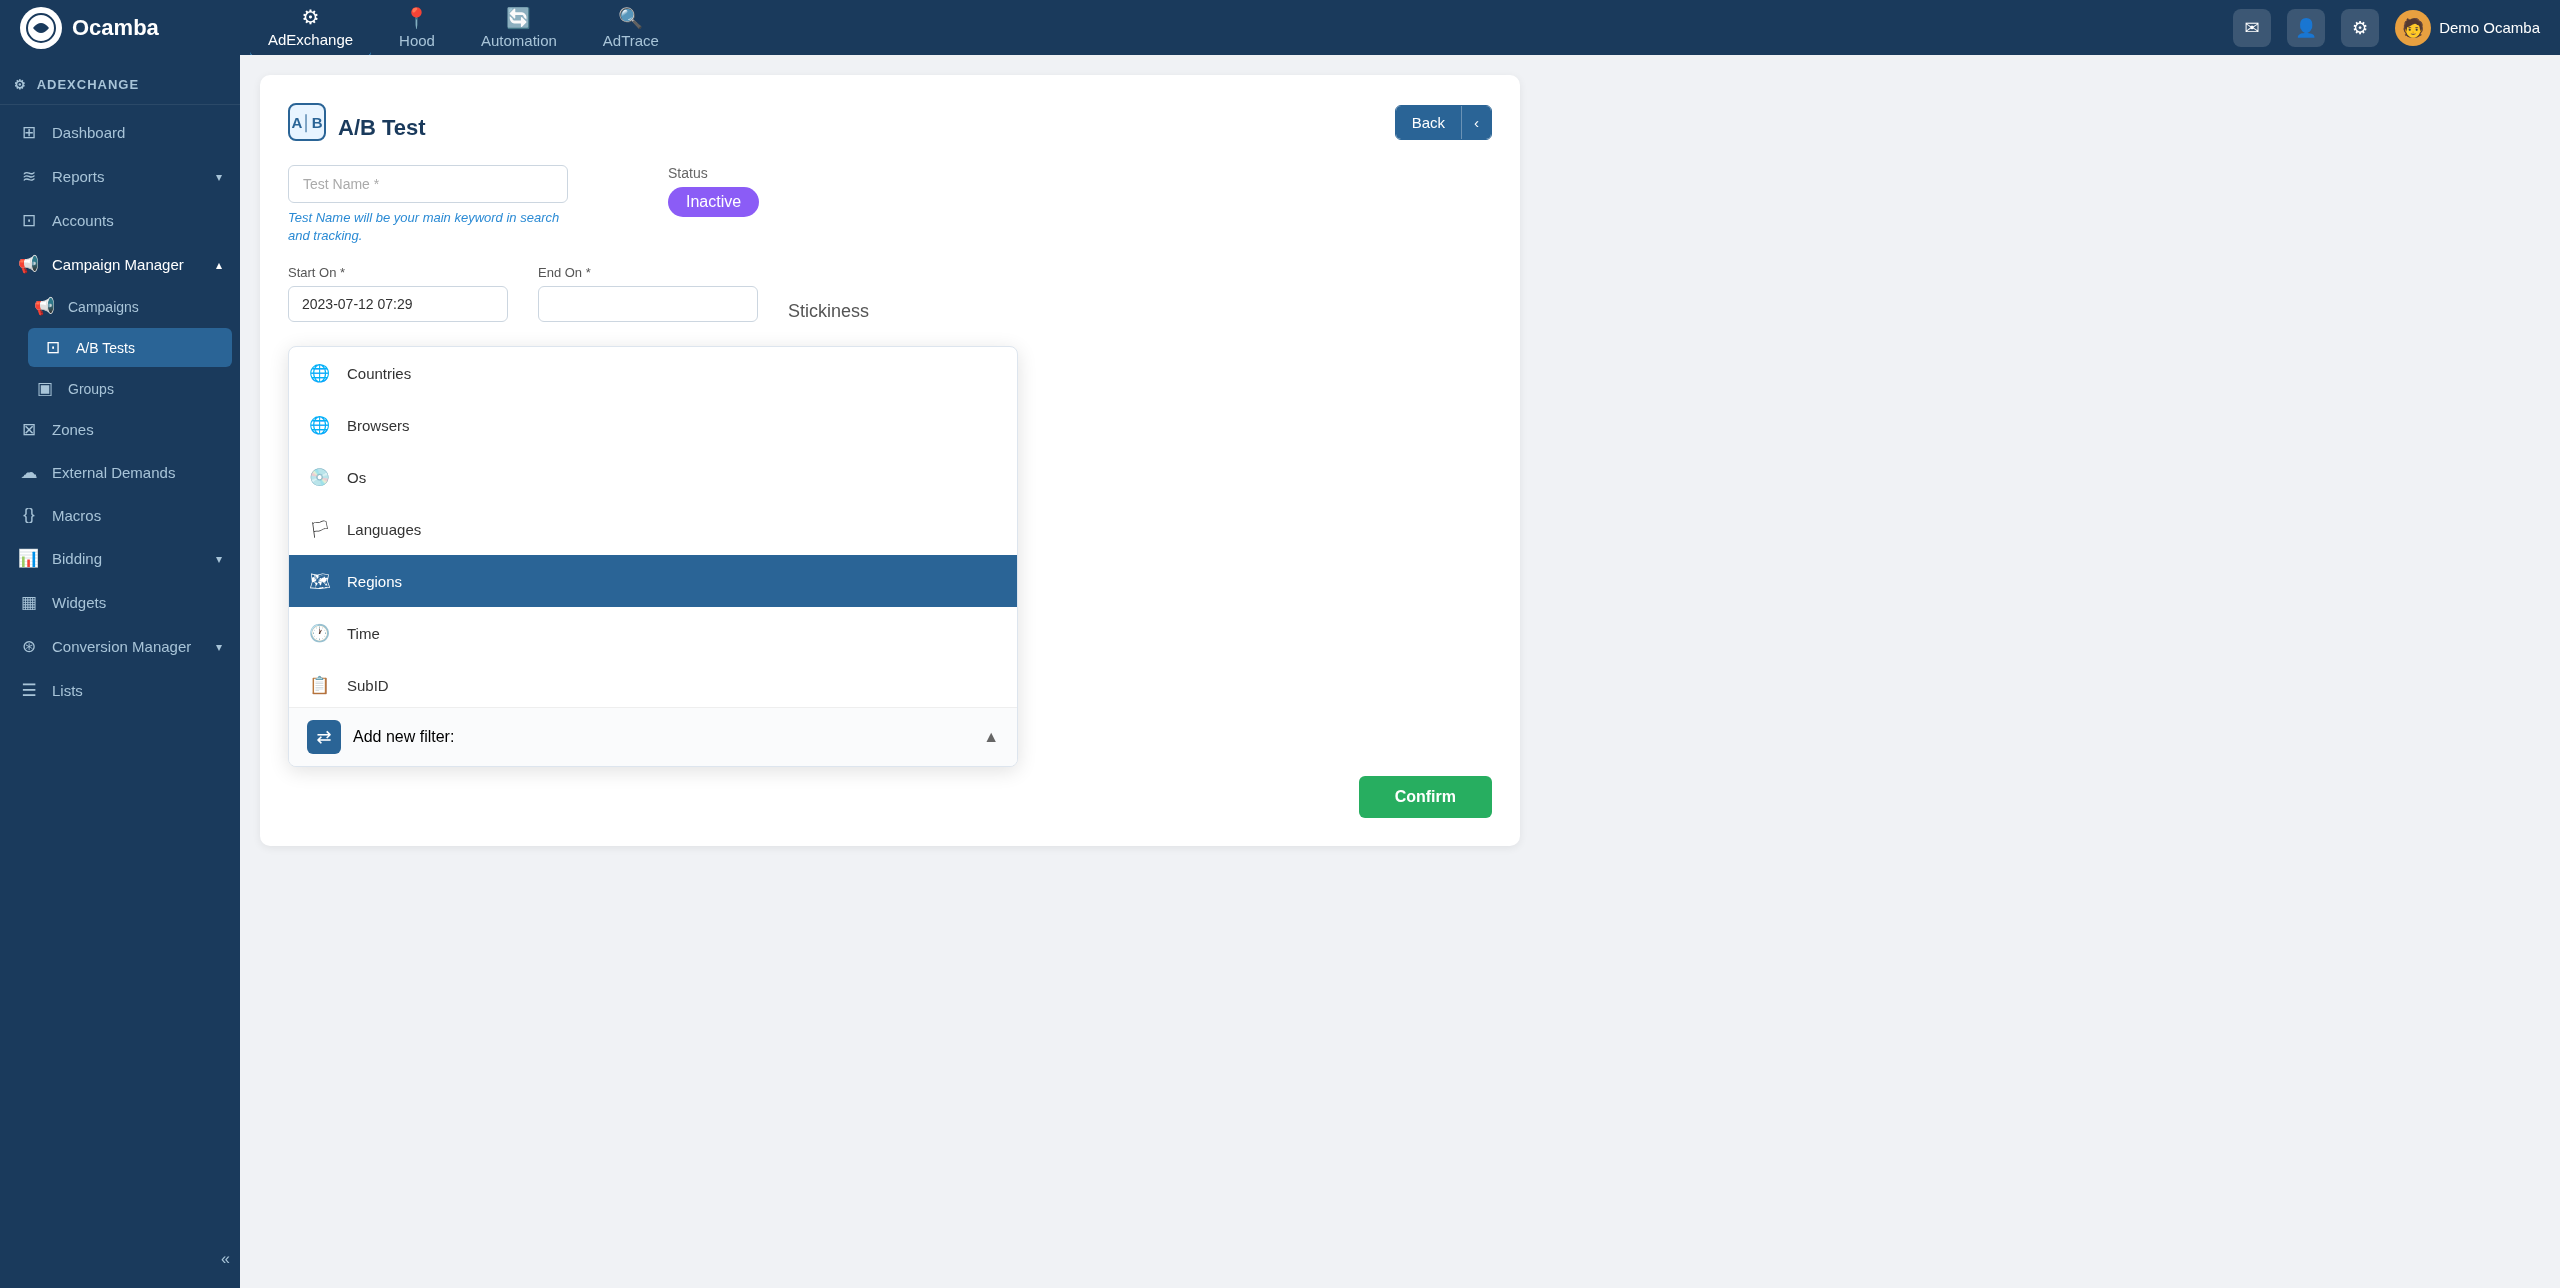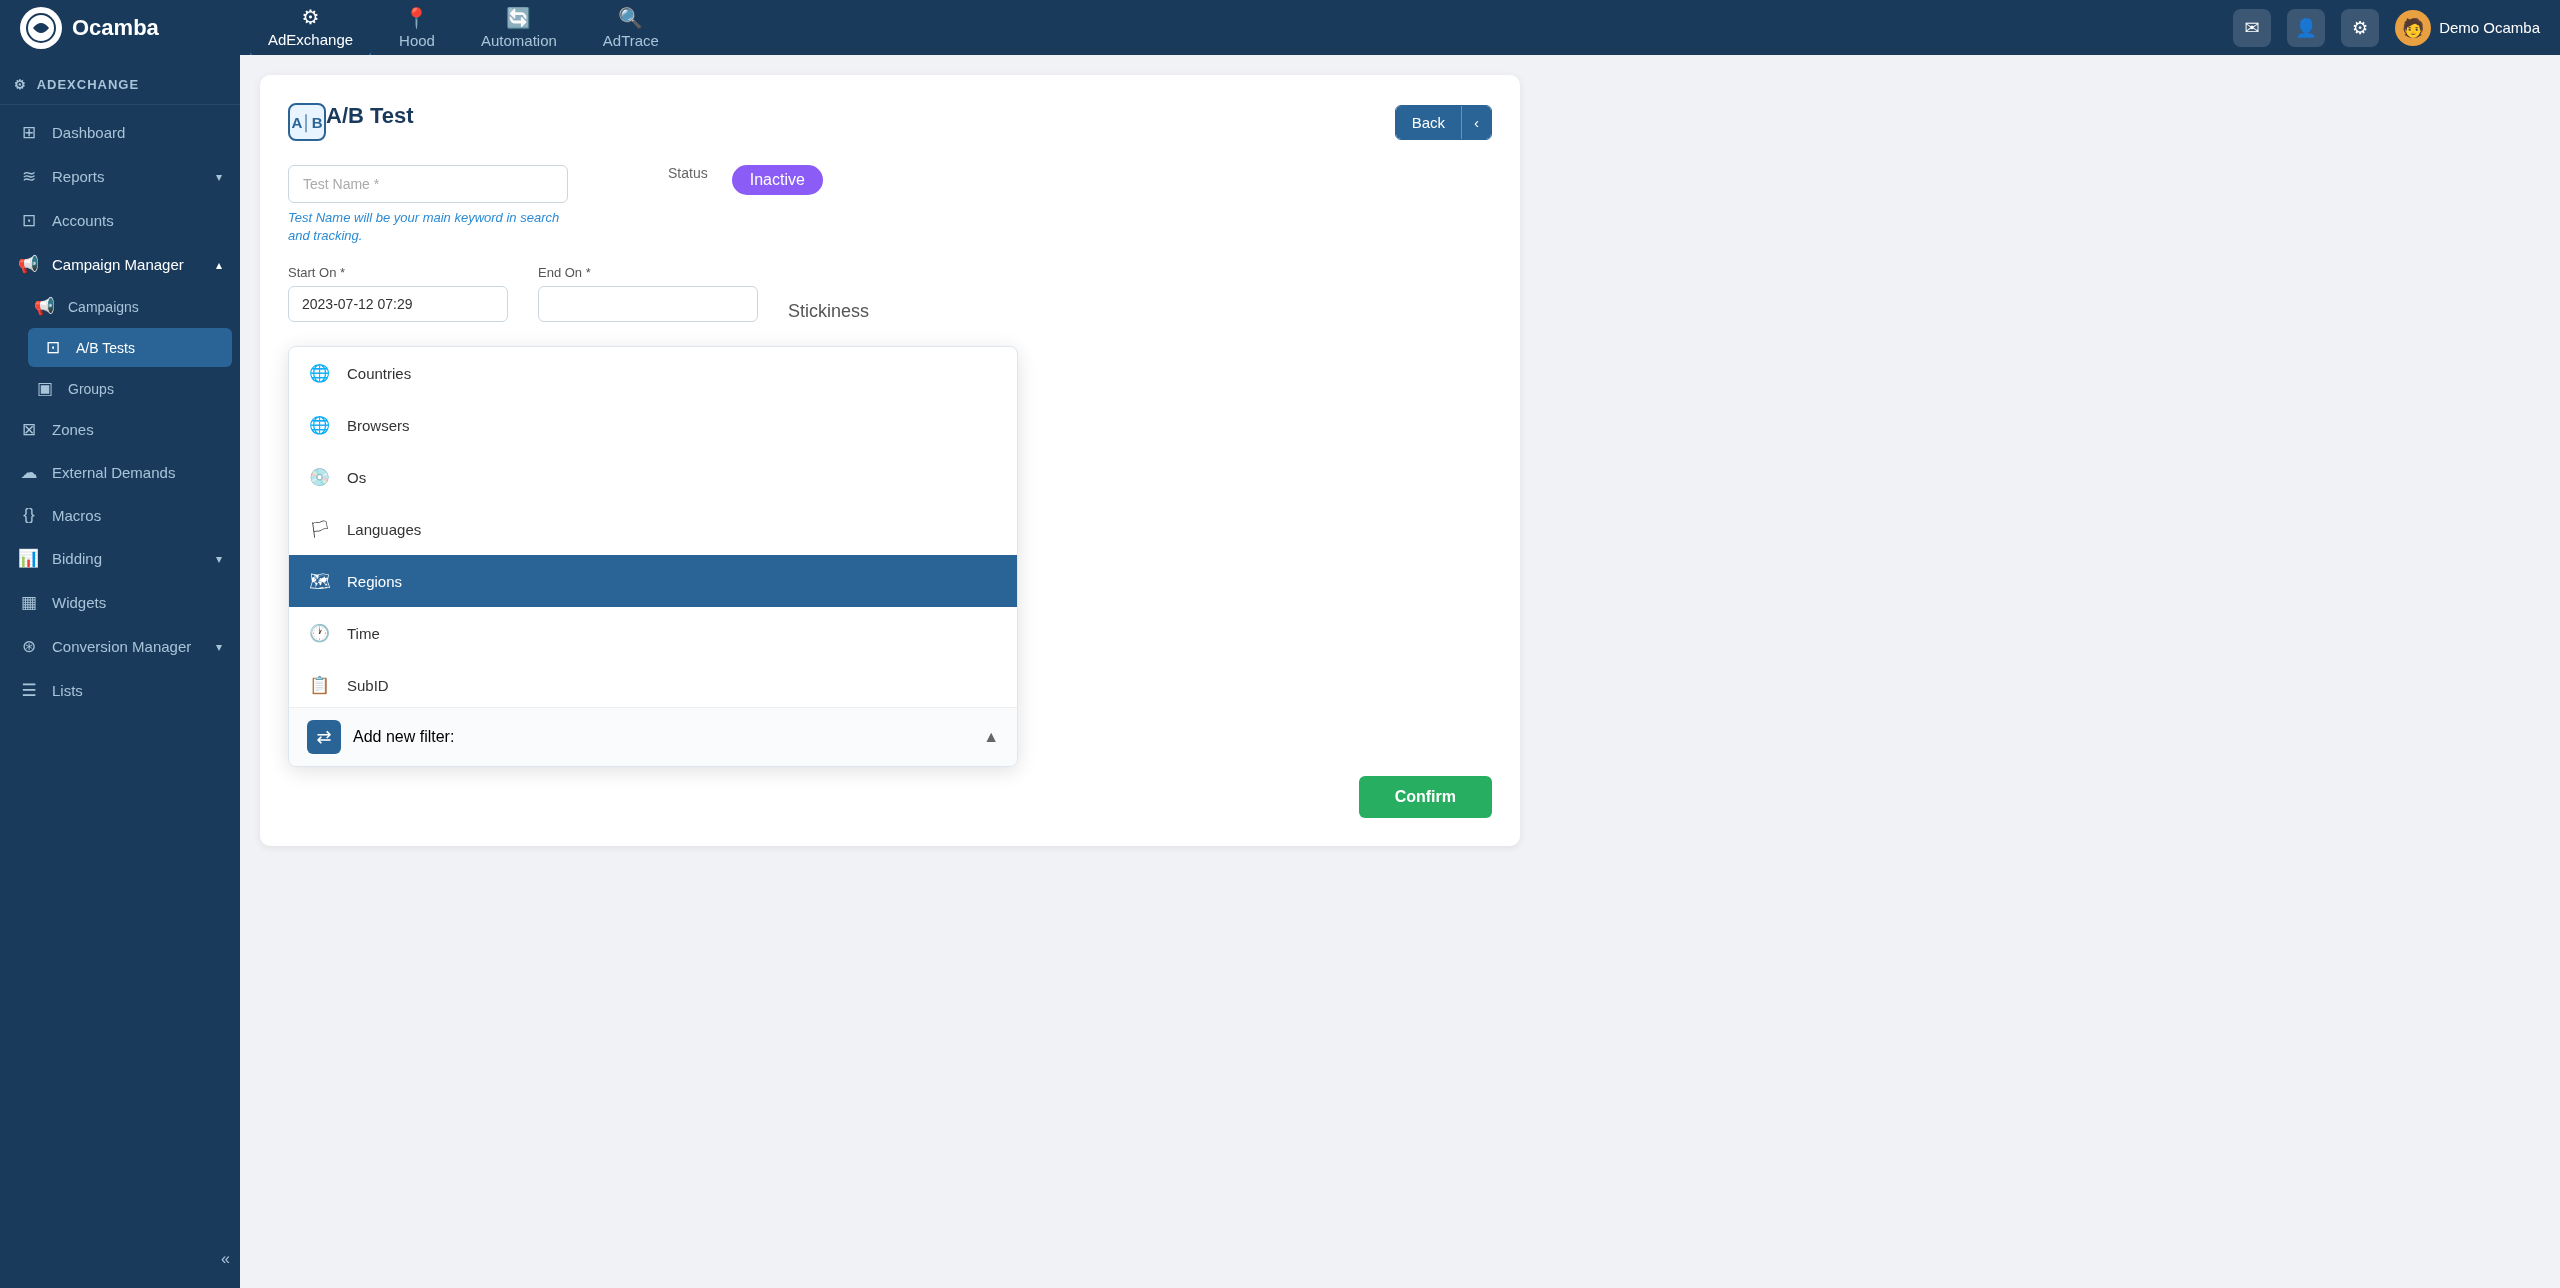--- a/index.html
+++ b/index.html
@@ -176,21 +176,22 @@
 
     
     .card-header {
       display: flex;
       align-items: center;
       justify-content: space-between;
       margin-bottom: 24px;
     }
     .card-title-row {
       display: flex;
-      align-items: flex-start;
+      align-items: flex-end;
+      gap: 12px;
     }
     .ab-icon {
       width: 38px;
       height: 38px;
       background: #e8f4ff;
       border-radius: 8px;
       display: flex;
       align-items: center;
       justify-content: center;
       font-size: 15px;
@@ -248,22 +249,22 @@
     .form-input::placeholder { color: #aaa; }
     .form-hint {
       font-size: 13px;
       color: #2a8ad4;
       font-style: italic;
       max-width: 280px;
       line-height: 1.4;
     }
     .status-section {
       display: flex;
-      flex-direction: row;
-      gap: 24px;
+      flex-direction: column;
+      gap: 6px;
       margin-left: 60px;
       justify-content: flex-end;
     }
     .status-label {
       font-size: 14px;
       color: #666;
       font-weight: 500;
     }
     .status-badge {
       background: #8b5cf6;

